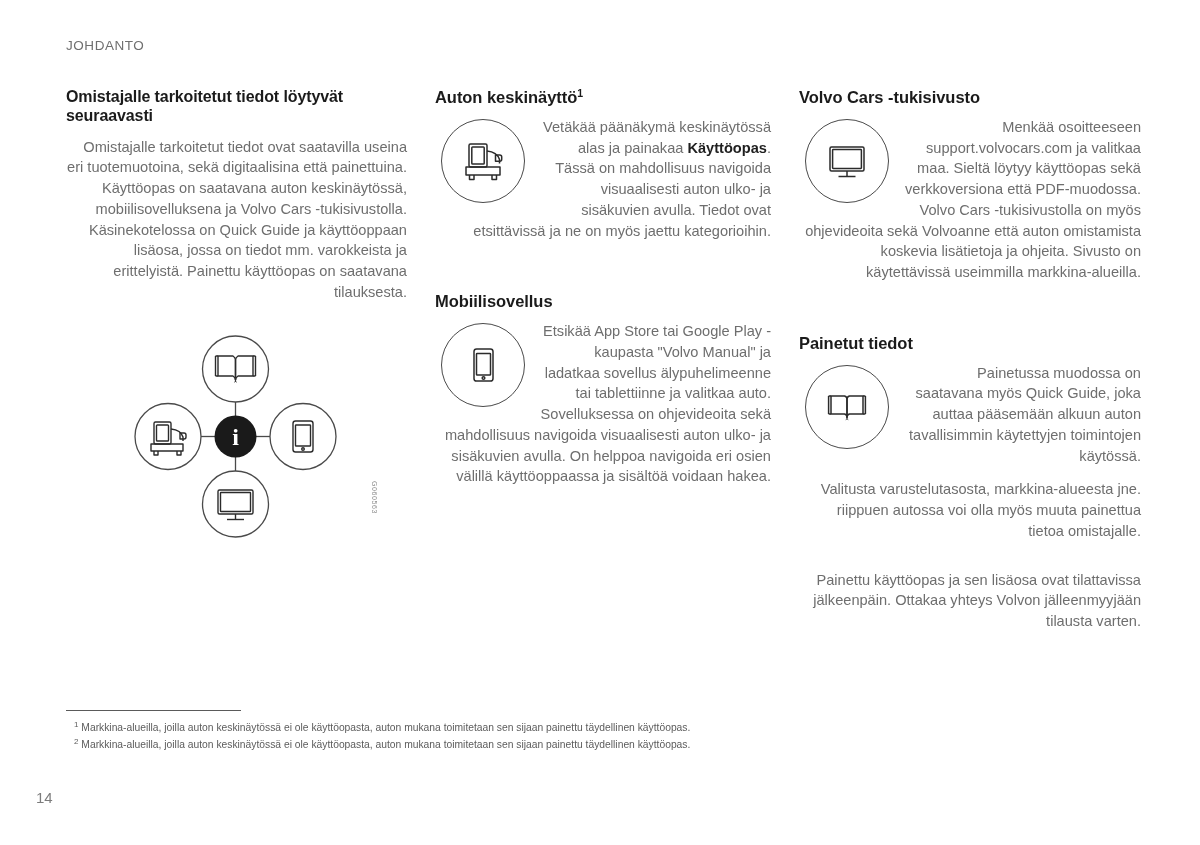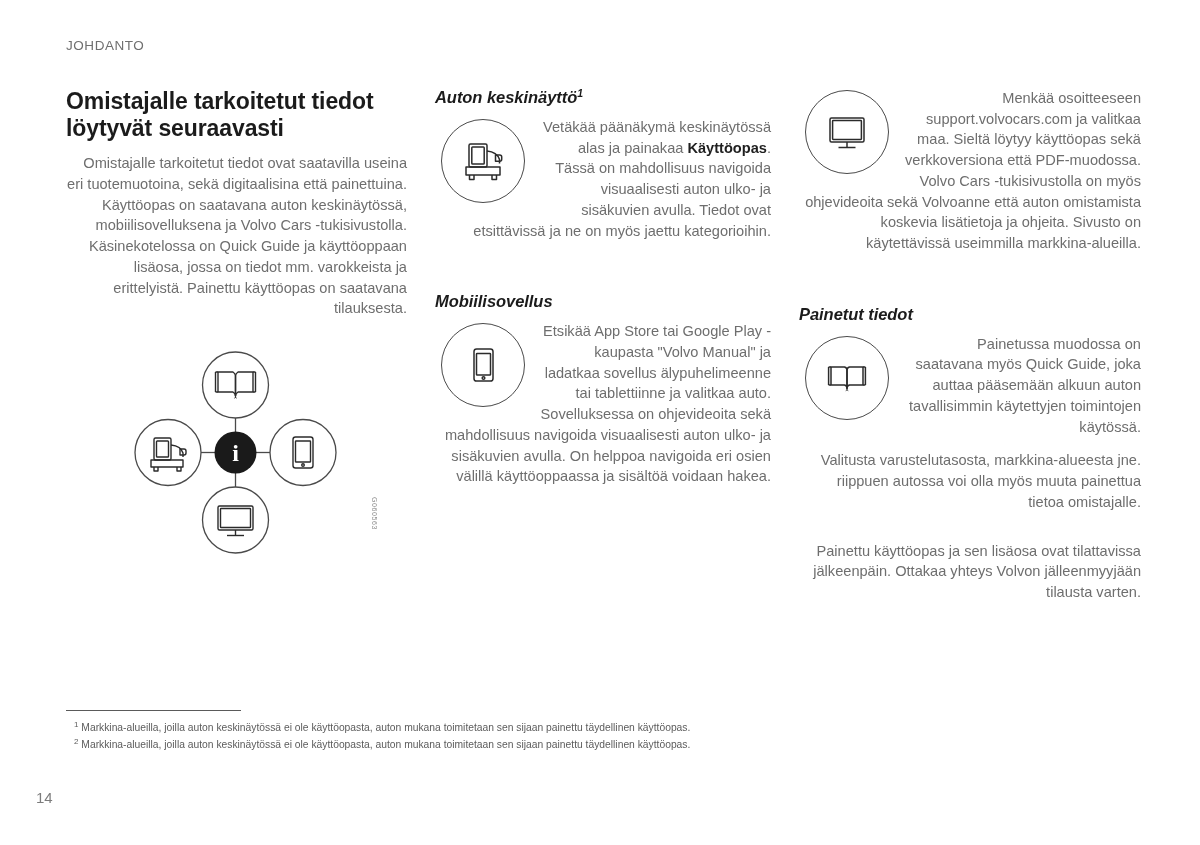--- a/index.html
+++ b/index.html
@@ -40,33 +40,32 @@
     gap: 0;
   }
   .col { width: 333px; }
   .col-1 { width: 341px; margin-right: 28px; }
   .col-2 { width: 336px; margin-right: 28px; }
   .col-3 { width: 342px; }
 
   
   h1.main-title {
     margin: 0 0 11px 0;
-    font-size: 23px;
+    font-size: 16px;
     line-height: 1.18;
     font-weight: bold;
     color: #1b1b1b;
     letter-spacing: -0.1px;
   }
   h2.sec-title {
     margin: 0 0 10px 0;
     font-size: 16.5px;
     font-weight: bold;
     color: #1b1b1b;
     letter-spacing: -0.05px;
-    font-style: italic;
   }
   h2.sec-title.spaced { margin-top: 38px; }
 
   sup.fnref {
     font-size: 10.5px;
     vertical-align: super;
     line-height: 0;
     font-weight: bold;
   }
   .body-text sup.fnref { font-weight: normal; }
@@ -267,20 +266,21 @@
         </svg>
       </div>
 
       <p class="body-text">Etsikää App Store tai Google Play -kaupasta "Volvo Manual" ja ladatkaa sovellus älypuhelimeenne tai tablettiinne ja valitkaa auto. Sovelluksessa on ohjevideoita sekä mahdollisuus navigoida visuaalisesti auton ulko- ja sisäkuvien avulla. On helppoa navigoida eri osien välillä käyttöoppaassa ja sisältöä voidaan hakea.</p>
 
       <div style="clear:both;"></div>
     </div>
 
     <div class="col col-3">
 
+      <h2 class="sec-title">Volvo Cars -tukisivusto</h2>
 
       <div class="icon-badge">
         <svg width="52" height="52" viewBox="0 0 52 52">
           <g fill="none" stroke="#2b2b2b" stroke-width="1.5" stroke-linejoin="round">
             <rect x="9" y="12" width="34" height="24" rx="1.5"></rect>
             <rect x="11.6" y="14.6" width="28.8" height="18.8" rx="0.6"></rect>
             <line x1="26" y1="36" x2="26" y2="41"></line>
             <line x1="17.5" y1="41.5" x2="34.5" y2="41.5"></line>
           </g>
         </svg>

